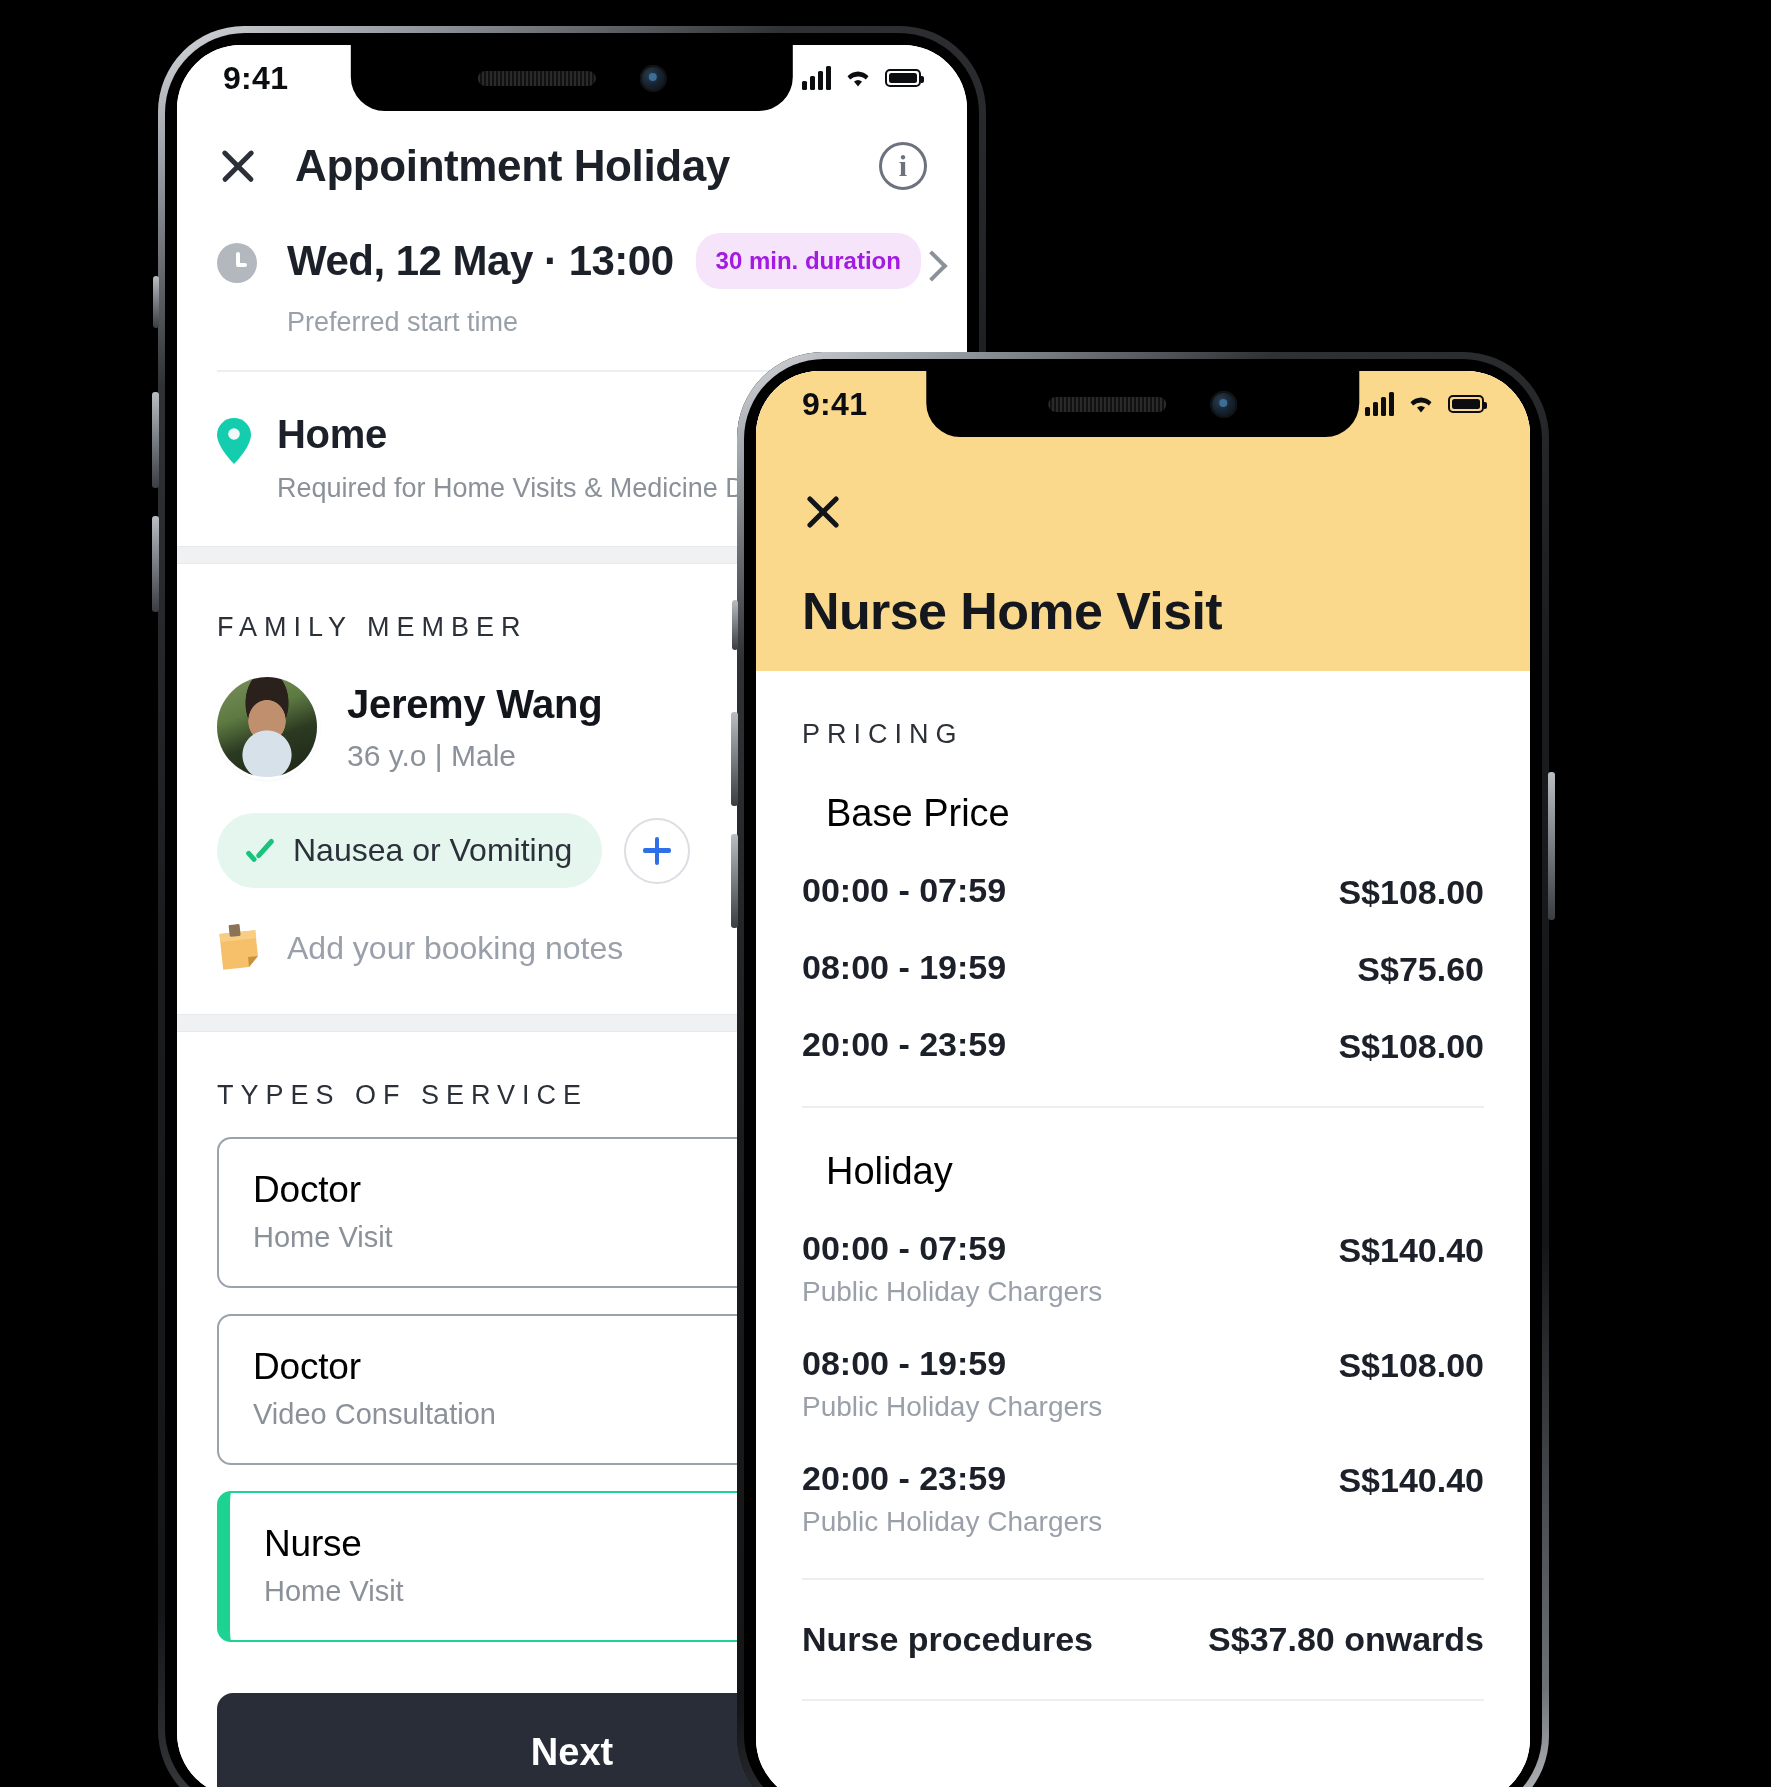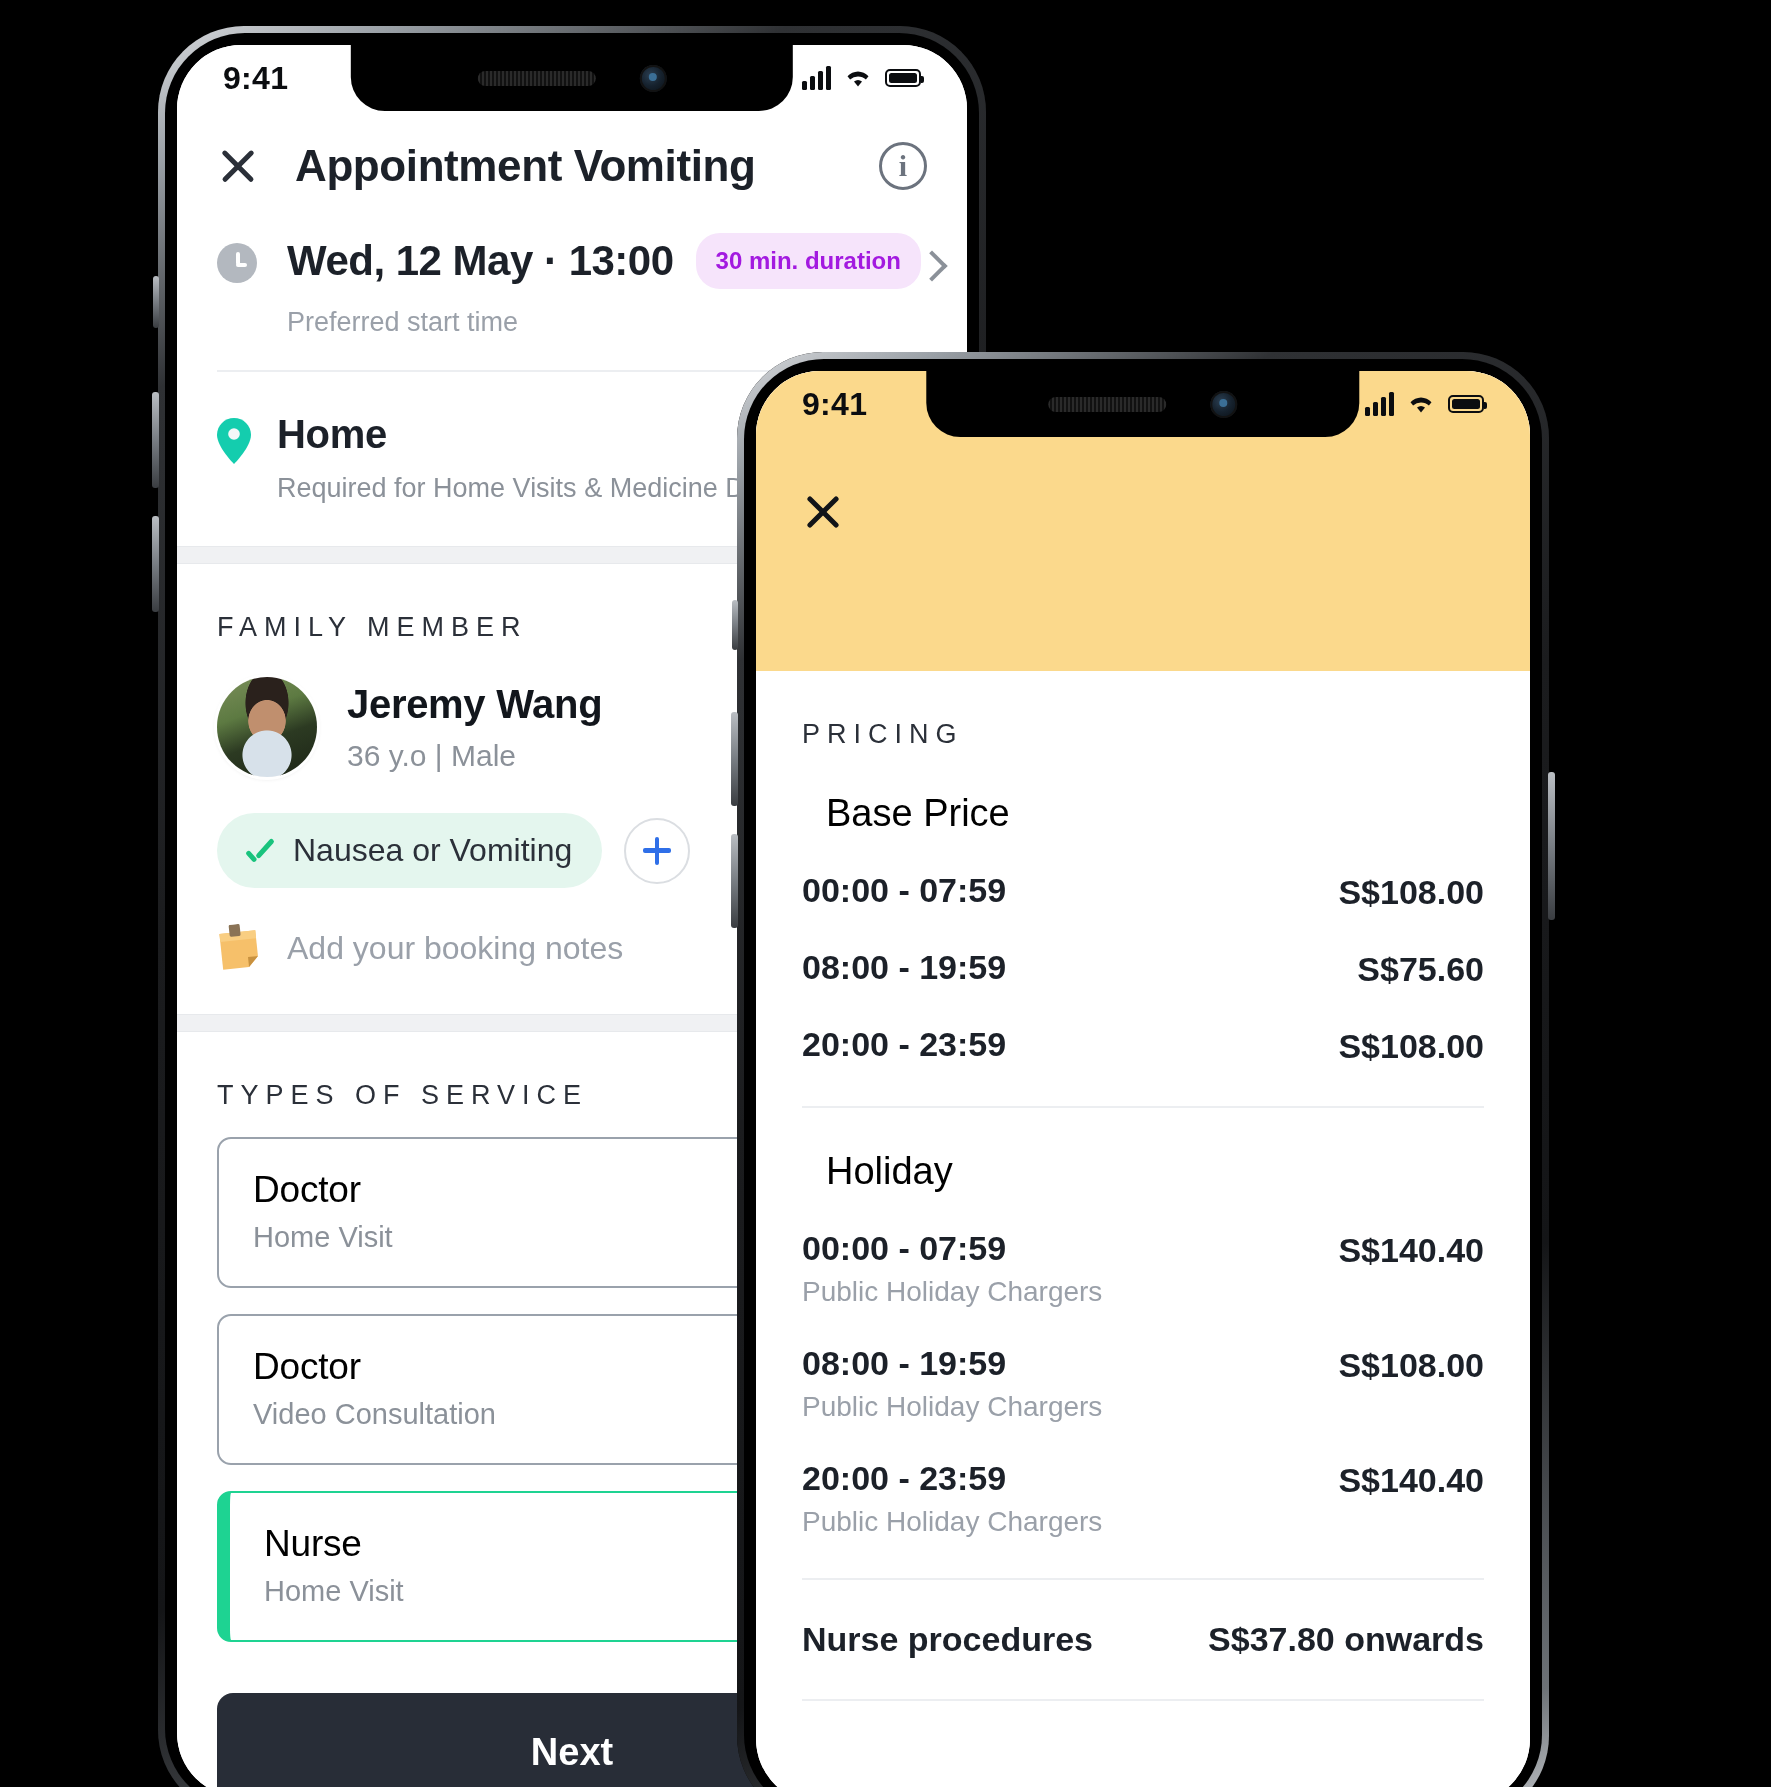--- a/index.html
+++ b/index.html
@@ -196,21 +196,21 @@
                 </svg>
             </div>
             <div class="batt">
                 <i></i>
               </div>
           </div>
         </div>
 
         <div class="p1-nav">
           <div class="ico-x"></div>
-          <div class="p1-title">Appointment Vomiting</div>
+          <div class="p1-title">Appointment Holiday</div>
           <div class="ico-info">i</div>
         </div>
 
         <div class="p1-row-time">
           <div class="ico-clock"></div>
           <div class="time-main">
             <div class="time-line">
               <div class="time-text">Wed, 12 May · 13:00</div>
               <div class="badge-dur">30 min. duration</div>
             </div>
@@ -323,20 +323,21 @@
                   </svg>
               </div>
               <div class="batt">
                   <i></i>
                 </div>
             </div>
           </div>
           <div class="p2-x-wrap">
             <div class="ico-x"></div>
           </div>
+          <div class="p2-title">Nurse Home Visit</div>
         </div>
 
         <div class="p2-sect">PRICING</div>
 
         <div class="p2-group">Base Price</div>
 
         <div class="p2-prow">
           <div class="p2-pleft">
             <div class="p2-ptime">00:00 - 07:59</div>
           </div>

